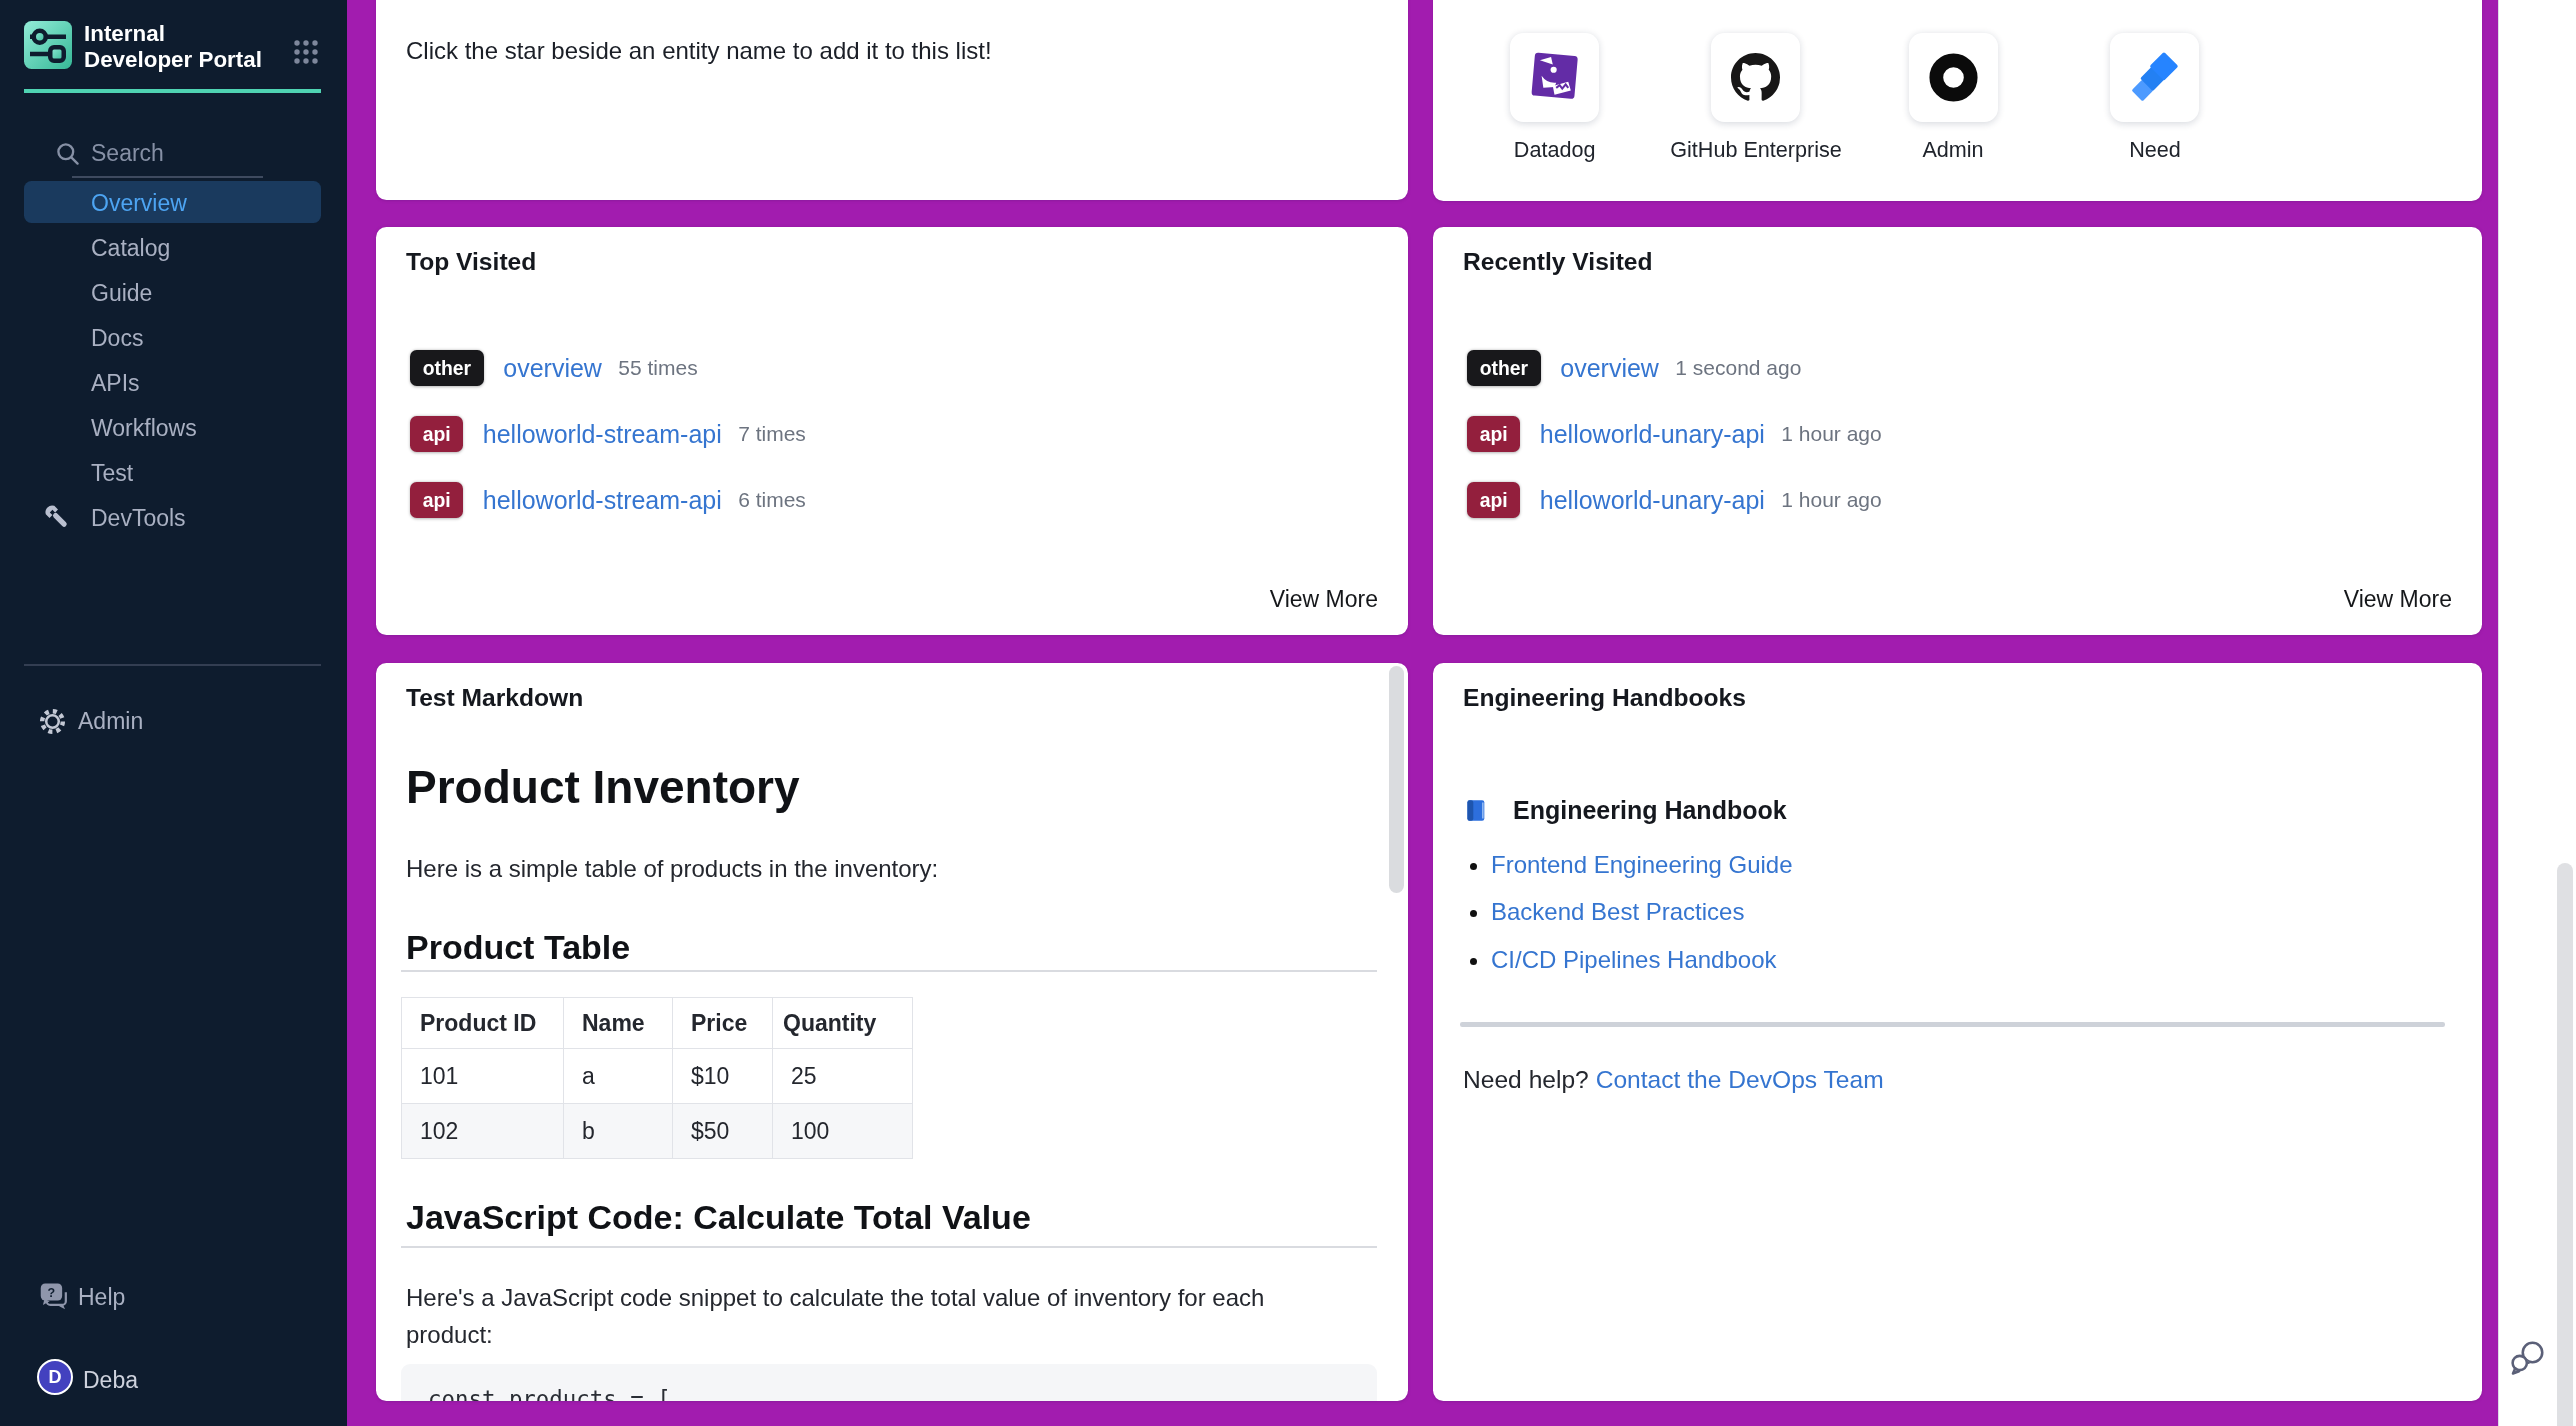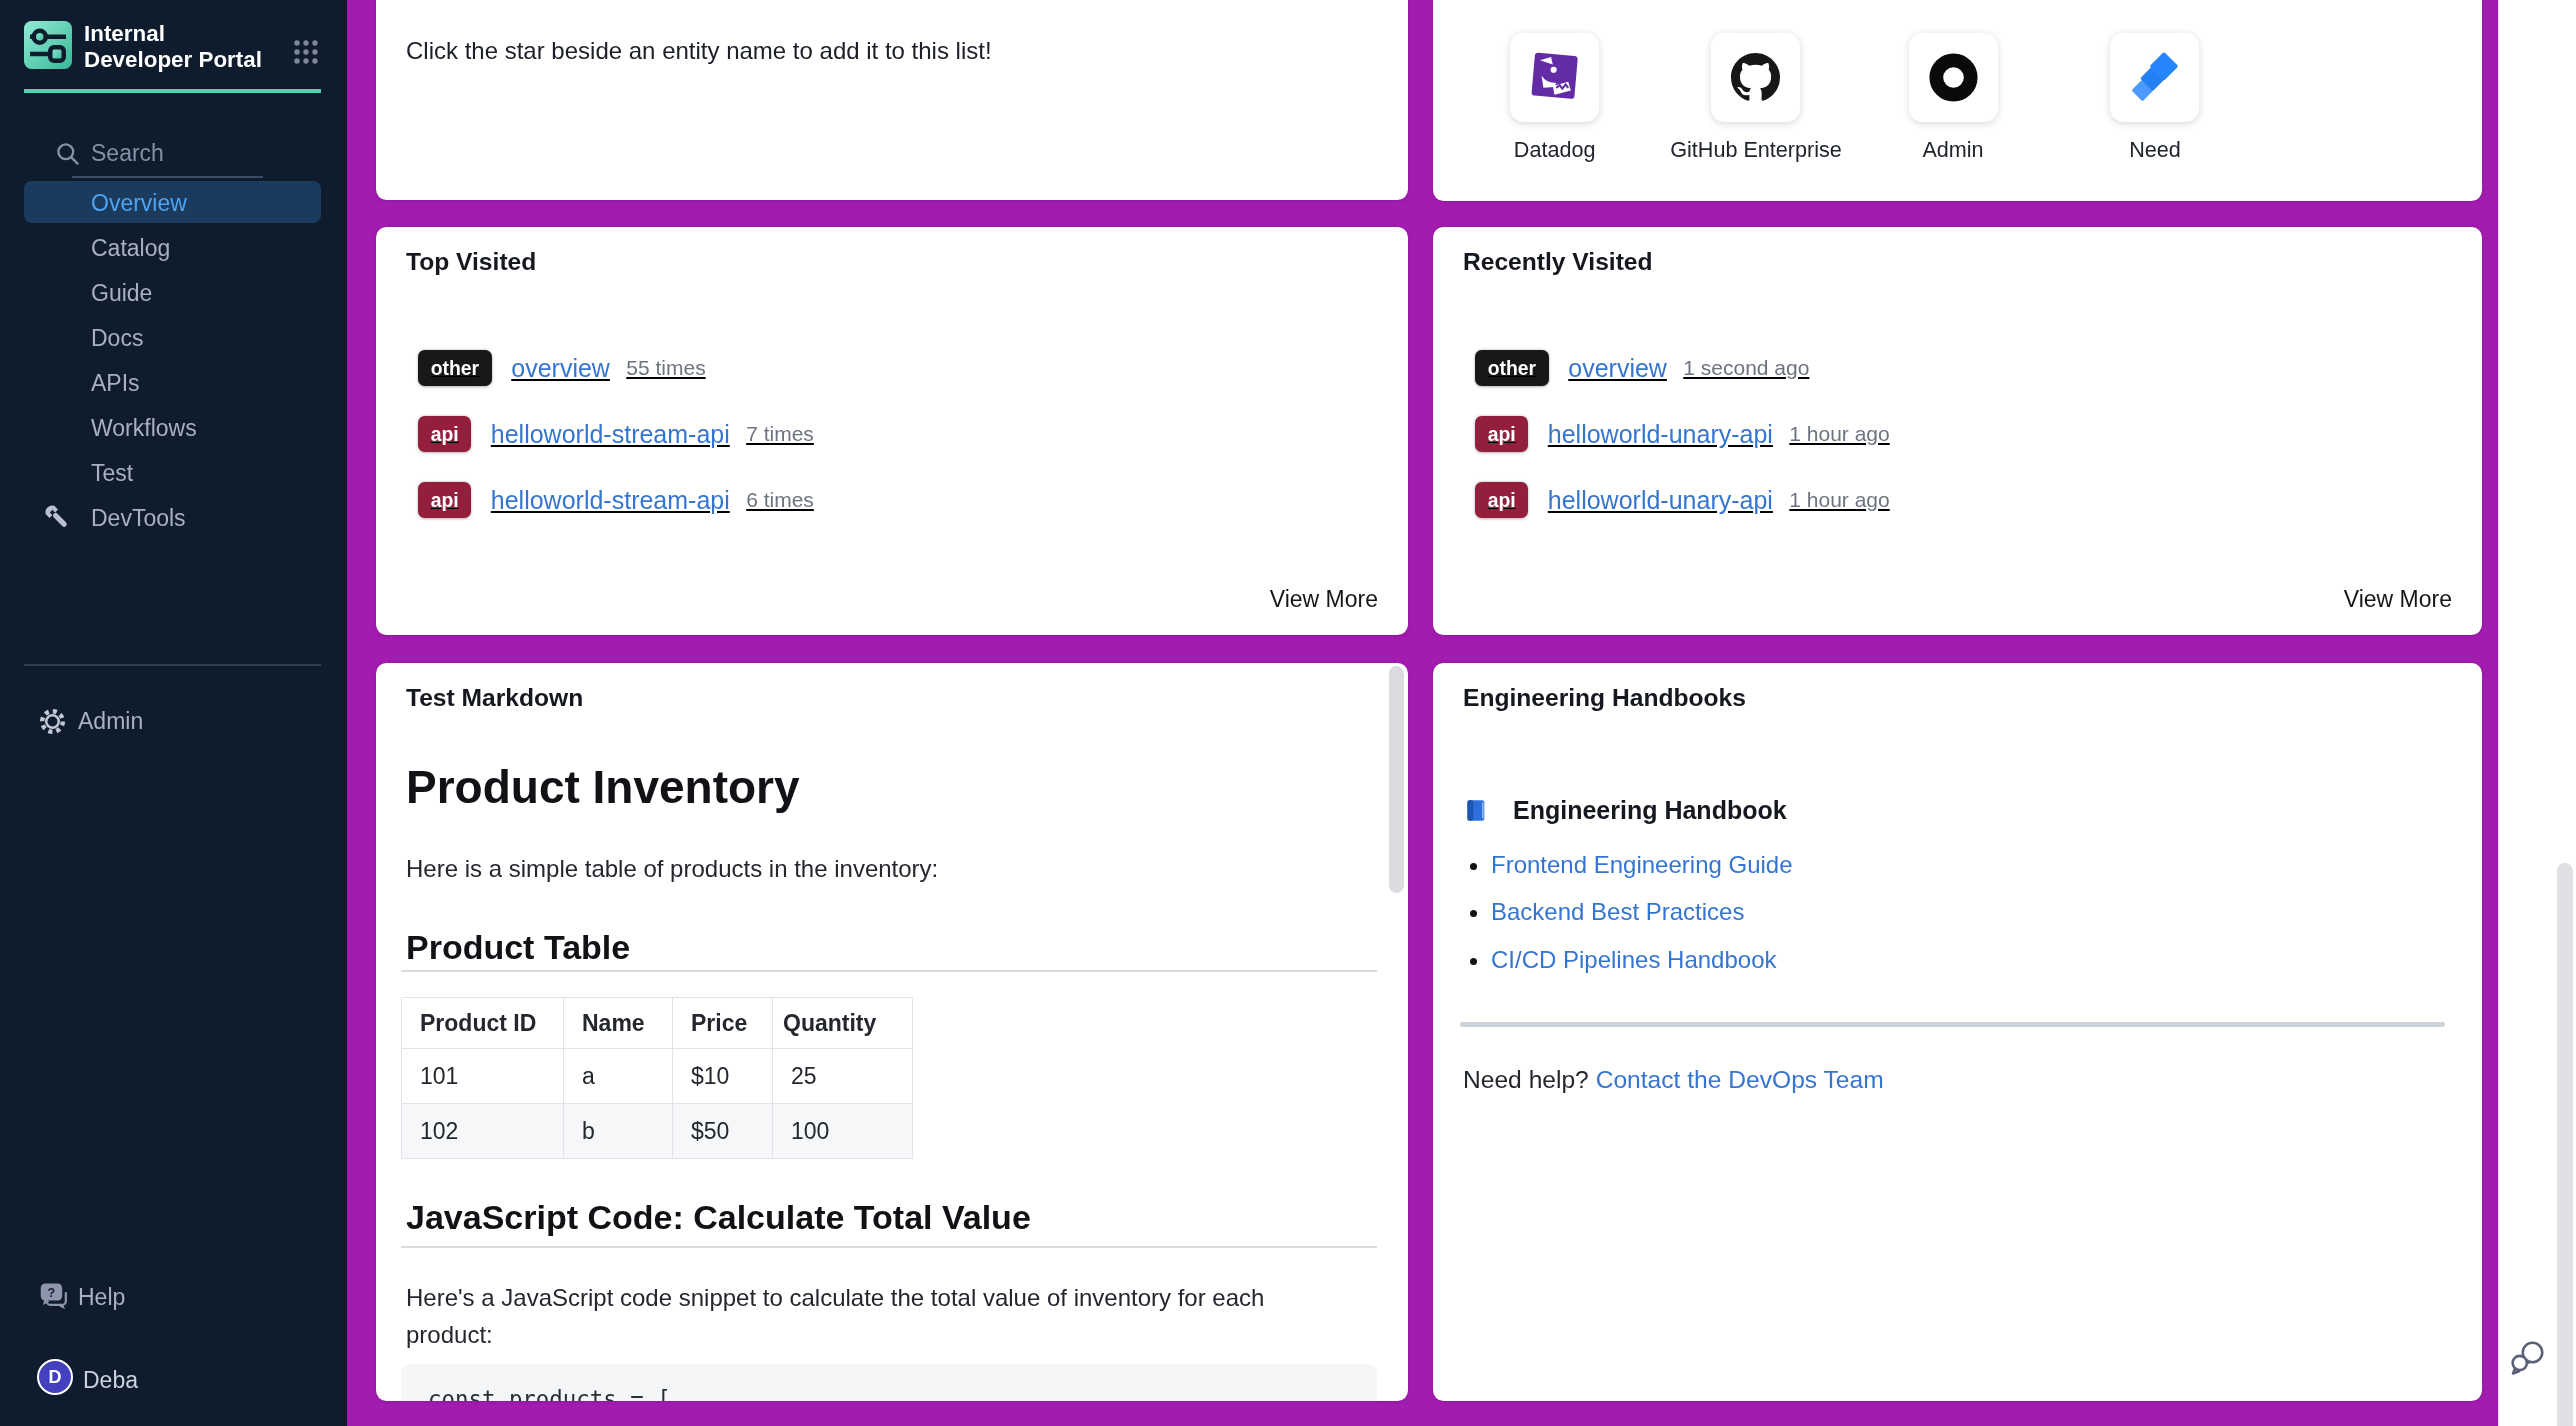--- a/index.html
+++ b/index.html
@@ -56,21 +56,21 @@
           box-shadow:0 1.5px 7.5px rgba(20,30,60,.16); display:flex; align-items:center; justify-content:center; cursor:pointer; }
   .tool-label { position:absolute; top:164px; width:224px; text-align:center; font-size:21.6px; color:#20242c; }
 
   .visited-row { display:flex; align-items:center; height:66px; padding-left:30px; }
   .badge { display:inline-block; font-size:19.4px; font-weight:bold; color:#fff; padding:6.7px 12.7px; border-radius:6.7px;
            box-shadow:0 0.7px 3px rgba(0,0,0,.3); }
   .badge-other { background:#18181b; }
   .badge-api { background:#931f3d; }
   .entity-link { font-size:25px; color:#3575d0; margin-left:19.4px; cursor:pointer; }
   .meta-text { font-size:21px; color:#6d7480; margin-left:16.4px; }
-  .rows-block { position:absolute; left:12px; top:108px; width:100%;text-decoration:underline; }
+  .rows-block { position:absolute; left:4px; top:108px; width:100%; }
   .view-more { position:absolute; right:30px; bottom:22.4px; font-size:23px; color:#15171a; cursor:pointer; }
 
   .top-visited-card { left:376px; top:227px; width:1032px; height:408px; }
   .recent-card { left:1433px; top:227px; width:1049px; height:408px; }
 
   .md-card { left:376px; top:663px; width:1032px; height:738px; overflow:hidden; }
   .md-h1 { position:absolute; left:30px; top:97px; font-size:46px; font-weight:bold; color:#101216; }
   .md-p1 { position:absolute; left:30px; top:192px; font-size:24px; color:#24272e; }
   .md-h2a { position:absolute; left:30px; top:265px; font-size:34px; font-weight:bold; color:#101216; }
   .md-hr1 { position:absolute; left:25px; top:307px; width:976px; height:2.2px; background:#d9dbe0; }

